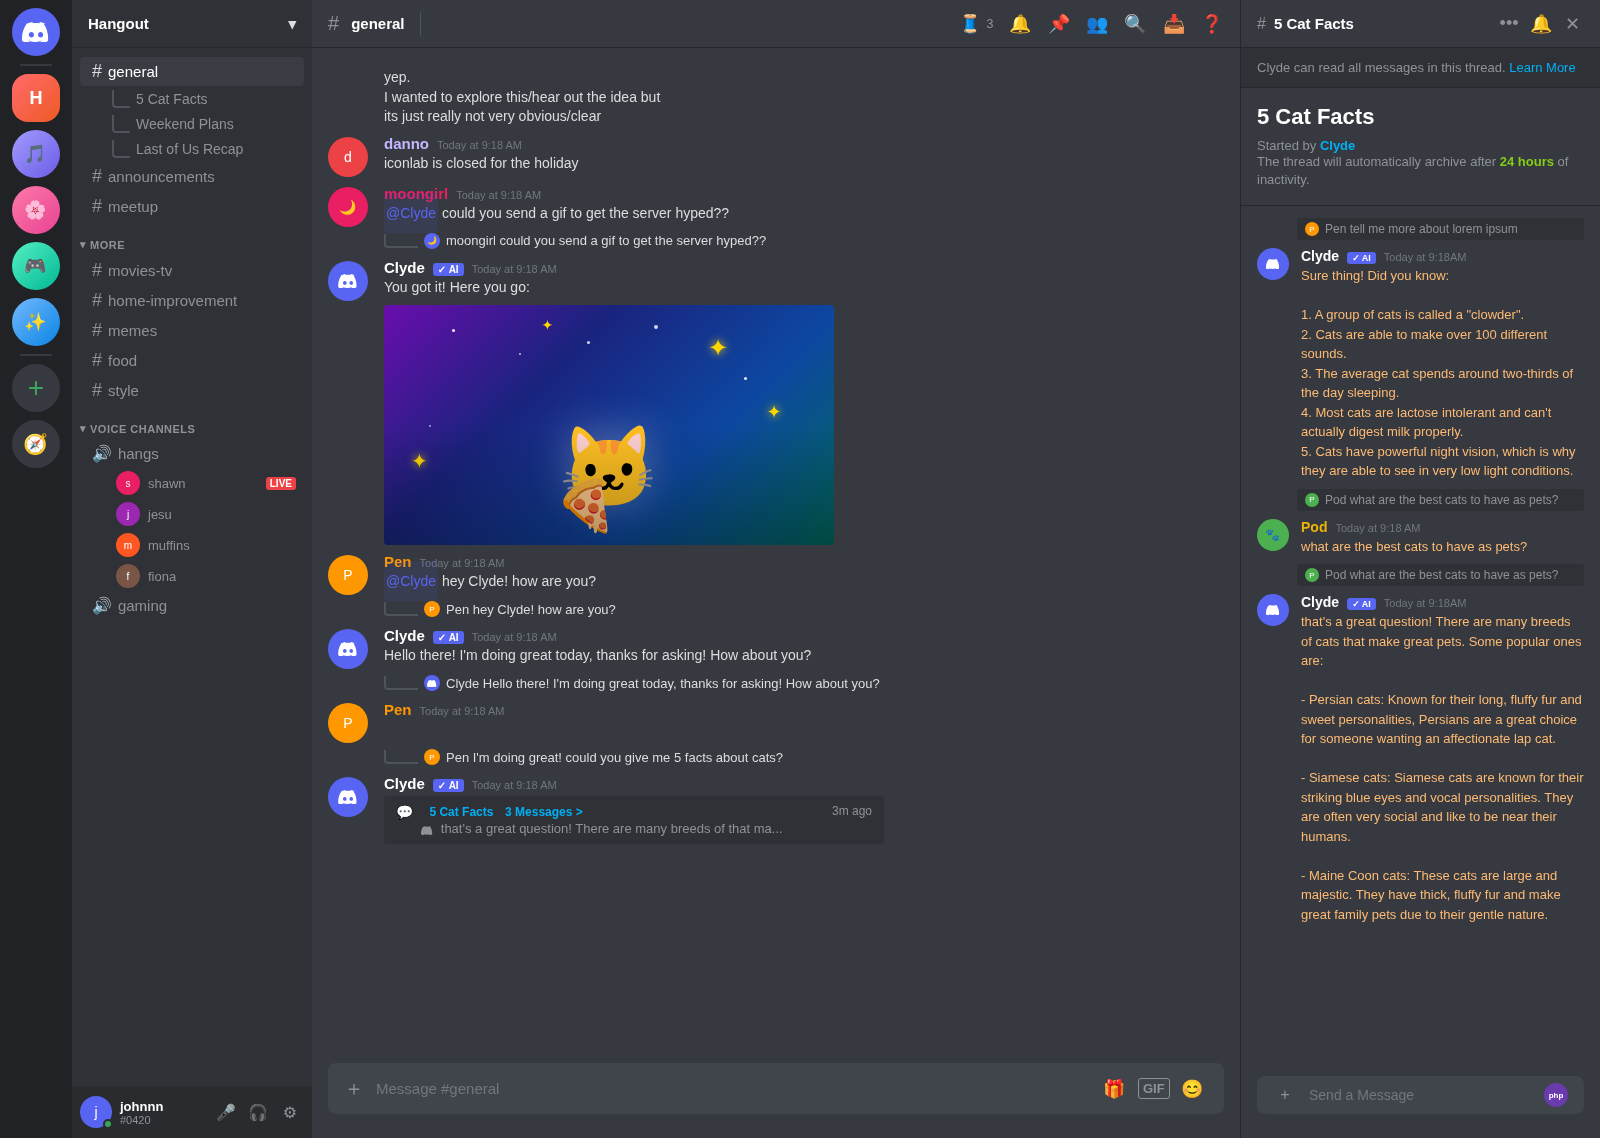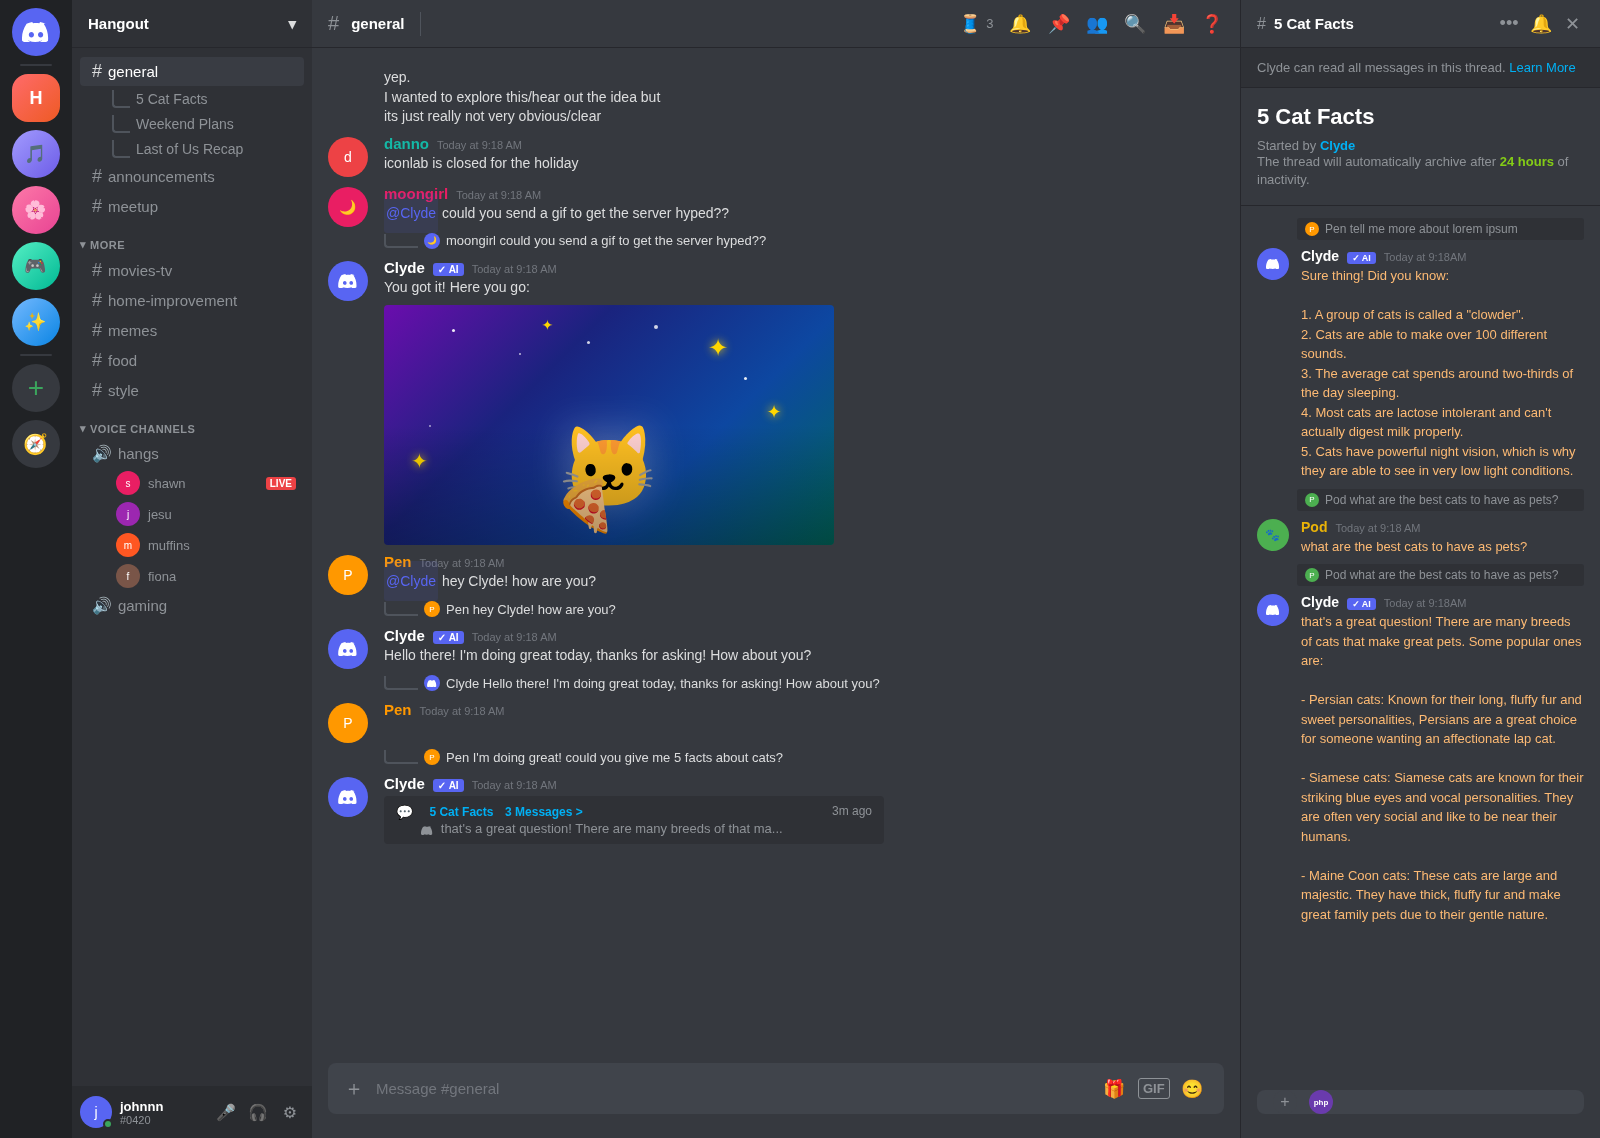--- a/index.html
+++ b/index.html
@@ -718,21 +718,21 @@
           I wanted to explore this/hear out the idea but<br>
           its just really not very obvious/clear
         </div>
       </div>
     </div>
 
     <div class="message-group">
       <div class="message-avatar avatar-danno">d</div>
       <div class="message-content">
         <div class="message-header">
-          <span class="message-author" style="color:#14b8a6;">danno</span>
+          <span class="message-author" style="color:#c4b5fd;">danno</span>
           <span class="message-timestamp">Today at 9:18 AM</span>
         </div>
         <div class="message-text">iconlab is closed for the holiday</div>
       </div>
     </div>
 
     <div class="message-group">
       <div class="message-avatar avatar-moongirl">🌙</div>
       <div class="message-content">
         <div class="message-header">
@@ -1021,18 +1021,19 @@
           - Maine Coon cats: These cats are large and majestic. They have thick, fluffy fur and make great family pets due to their gentle nature.
         </div>
       </div>
     </div>
 
   </div>
 
   <div class="thread-input-area">
     <div class="thread-input-box">
       <div class="thread-panel-add-btn">+</div>
+      <input type="text" class="thread-input" placeholder="Send a Message" style="">
       <div class="thread-input-emoji">
         <div class="php-badge">php</div>
       </div>
     </div>
   </div>
 </div>
 
 </body></html>

